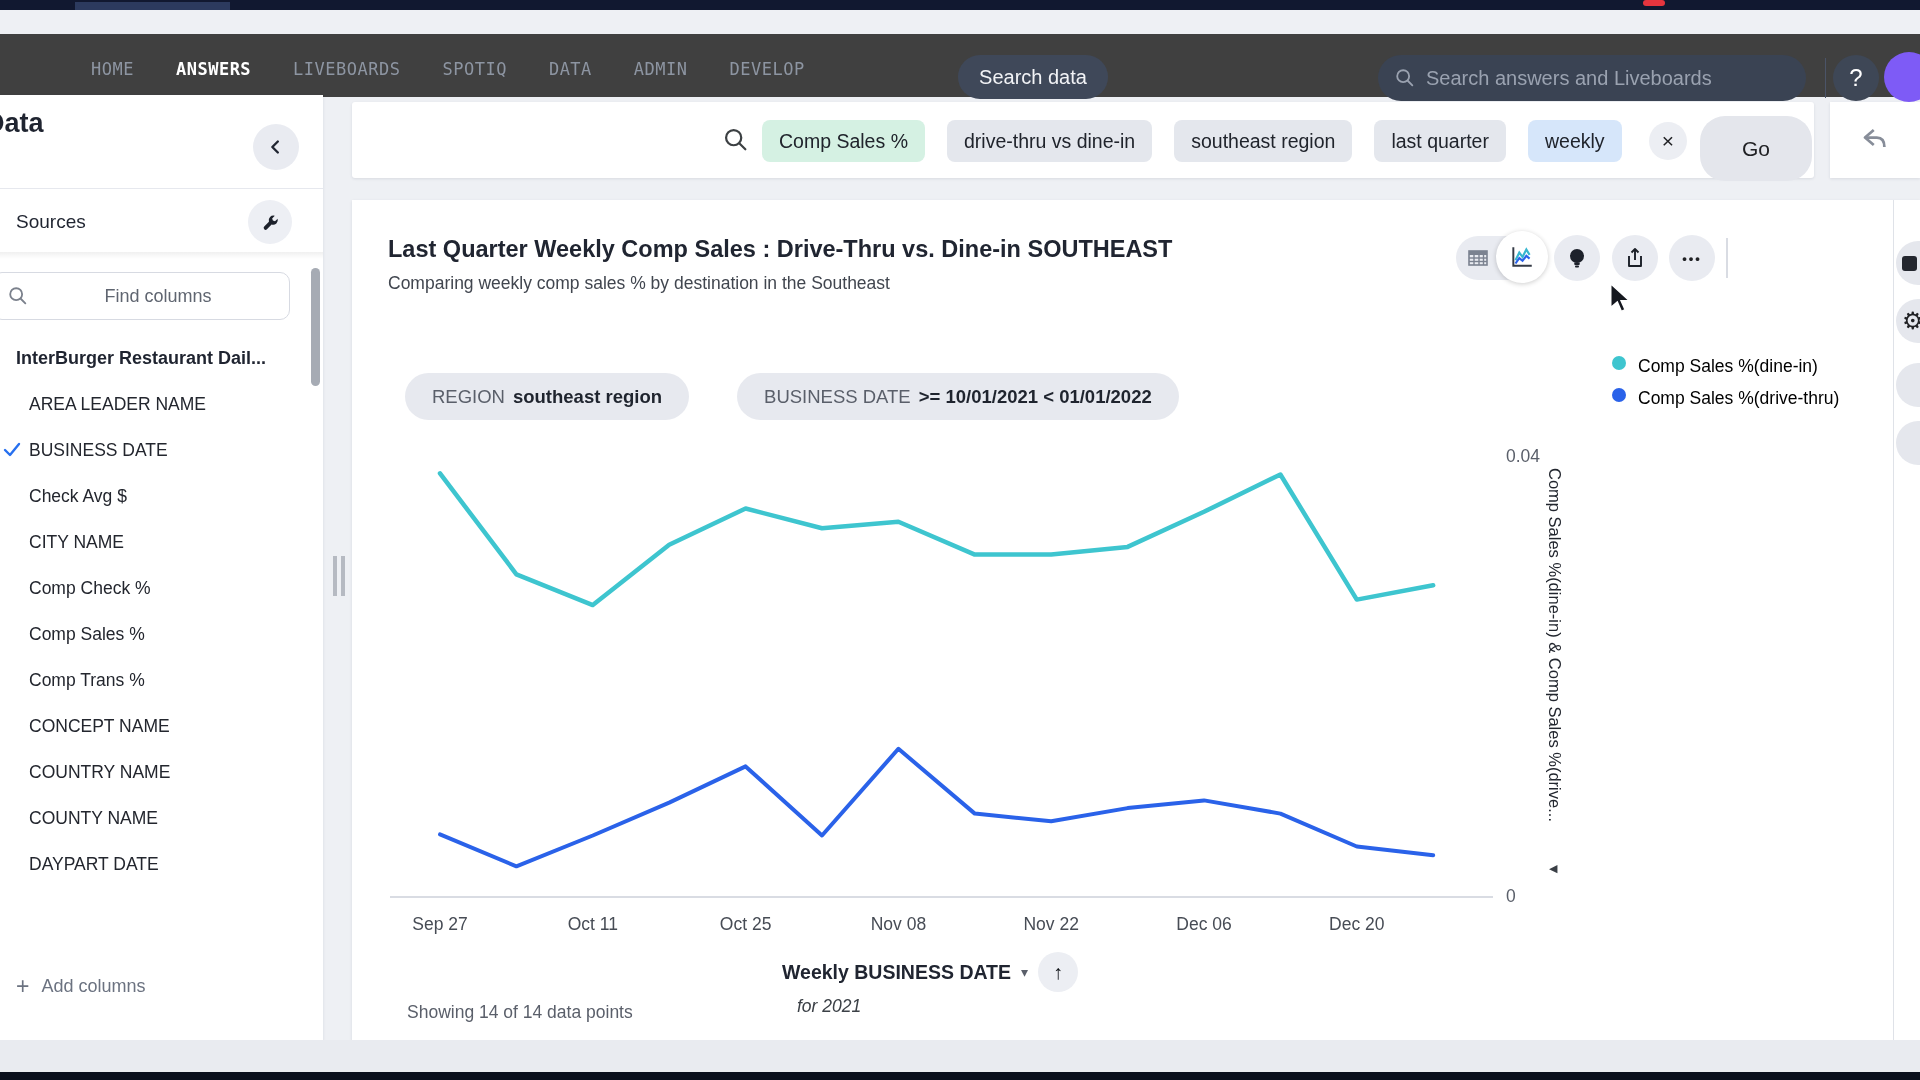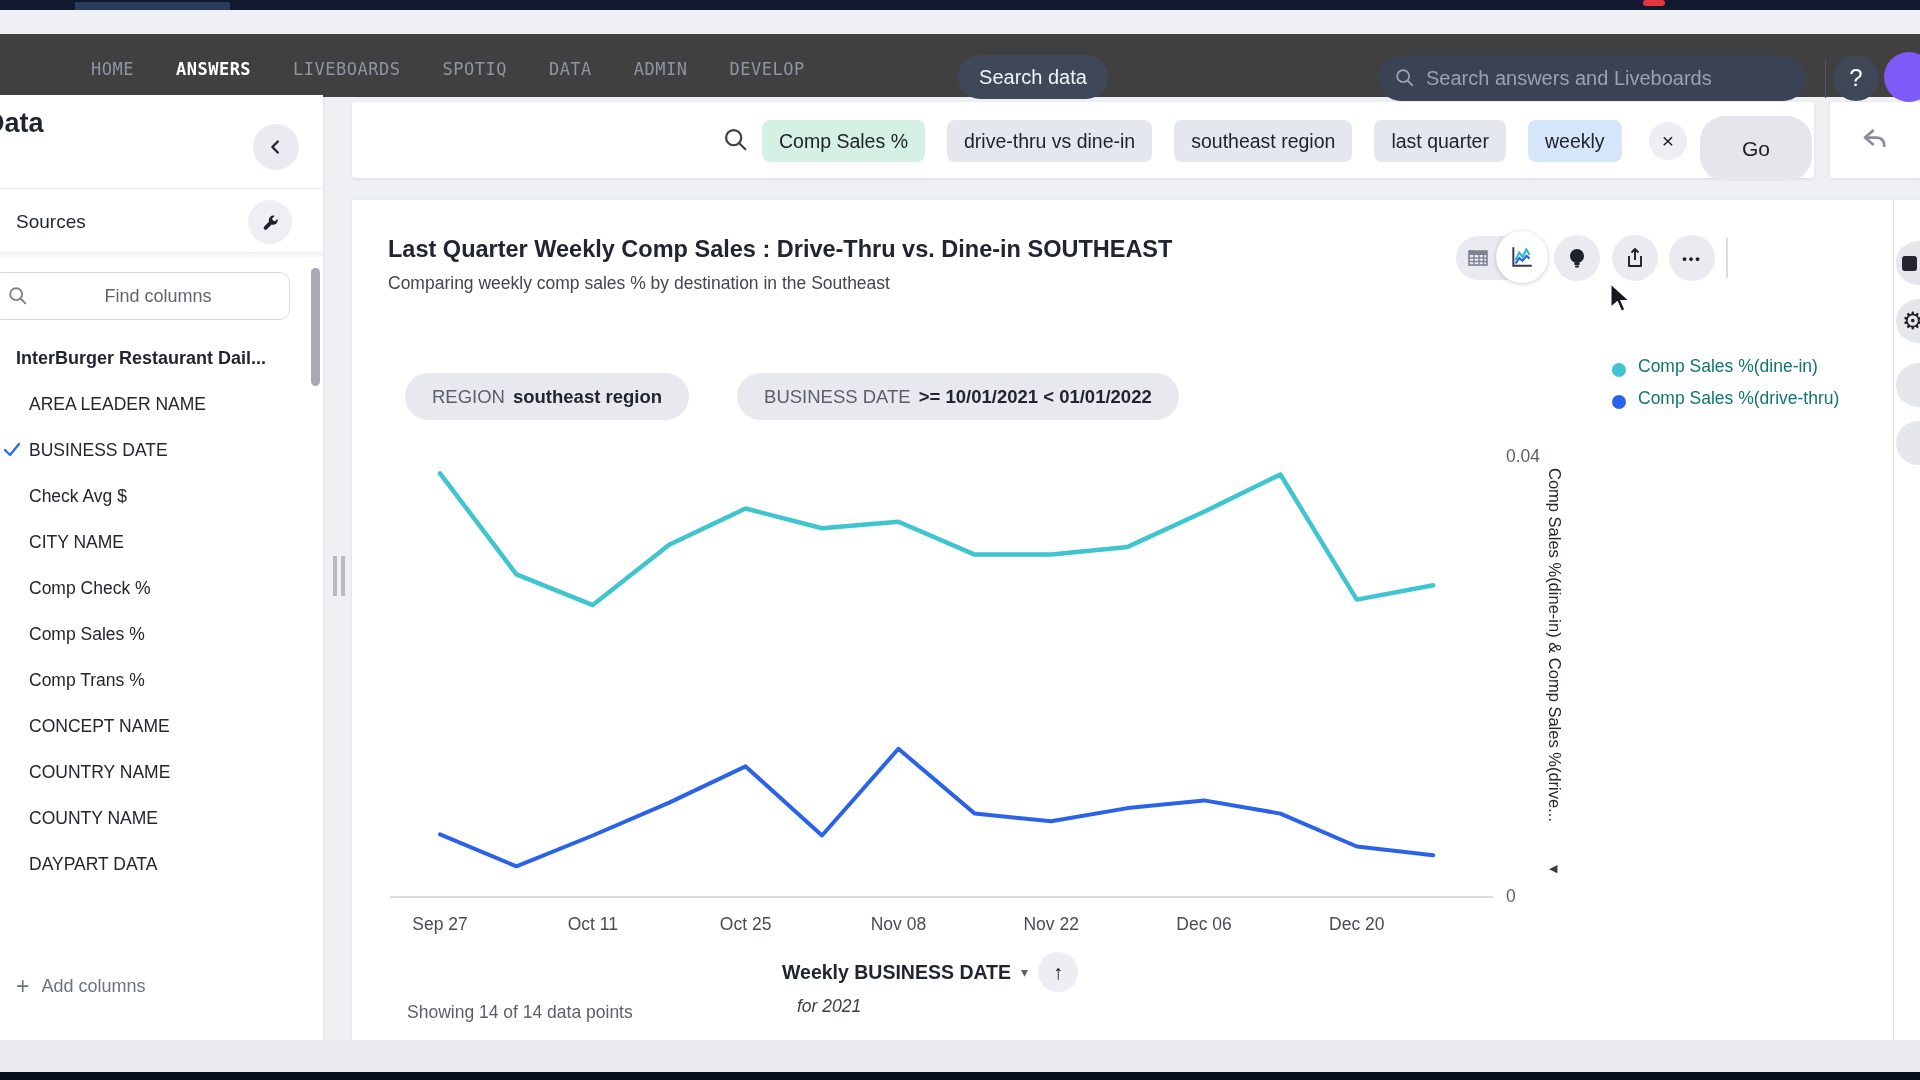--- a/index.html
+++ b/index.html
@@ -99,21 +99,21 @@
   .filter-chip b { color:#1f242e; font-weight:700; }
 
   
   #chart-wrap { position:absolute; left:38px; top:235px; width:1110px; height:505px; }
   #ytick-top { position:absolute; left:1154px; top:246px; font-size:17.5px; color:#5a5f6a; }
   #ytick-bottom { position:absolute; left:1154px; top:686px; font-size:17.5px; color:#5a5f6a; }
   #yaxis-title { position:absolute; left:1193px; top:268px; height:400px; writing-mode:vertical-rl; text-orientation:sideways;
                  font-size:16.5px; color:#22262e; white-space:nowrap; overflow:hidden; }
   #yaxis-collapse { position:absolute; left:1197px; top:662px; font-size:11px; color:#3a3f46; cursor:pointer; }
   #legend { position:absolute; left:1260px; top:156px; display:flex; flex-direction:column; gap:11px; }
-  .legend-item { display:flex; align-items:flex-end; gap:12px; font-size:17.5px; color:#0f766e; cursor:pointer; }
+  .legend-item { display:flex; align-items:flex-start; gap:12px; font-size:17.5px; color:#000000; cursor:pointer; }
   .legend-dot { width:14px; height:14px; border-radius:50%; }
 
   #xaxis-control { position:absolute; left:430px; top:752px; display:flex; align-items:center; gap:10px; }
   #xaxis-label { font-size:19.5px; font-weight:600; color:#202531; cursor:pointer; }
   #xaxis-caret { font-size:14px; color:#5a5f6a; cursor:pointer; }
   #swap-btn { width:40px; height:40px; border-radius:50%; background:#eceef3; display:flex; align-items:center;
               justify-content:center; font-size:20px; color:#101318; cursor:pointer; }
   #xaxis-sub { position:absolute; left:445px; top:796px; width:200px; text-align:left; font-style:italic;
                font-size:17.5px; color:#3c4147; }
   #status-text { position:absolute; left:55px; top:782px; font-size:17.5px; color:#5a5f6a;margin-top:20px; }
@@ -209,21 +209,21 @@
         <div class="col-row">
           <span>CONCEPT NAME</span>
         </div>
         <div class="col-row">
           <span>COUNTRY NAME</span>
         </div>
         <div class="col-row">
           <span>COUNTY NAME</span>
         </div>
         <div class="col-row">
-          <span>DAYPART DATA</span>
+          <span>DAYPART DATE</span>
         </div>
       </div>
     <div id="add-columns">
       <span class="plus">+</span>
       <span>Add columns</span>
     </div>
   </div>
 
   <div class="abs" id="resize-handle">
       <i></i>

